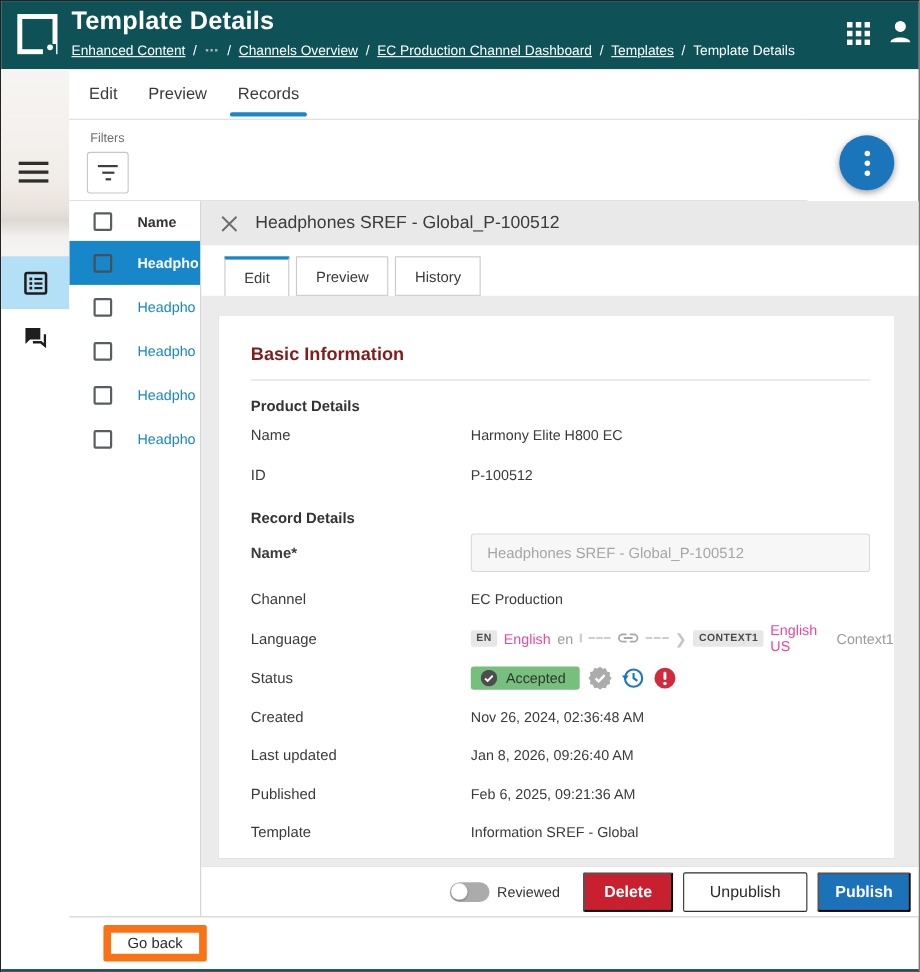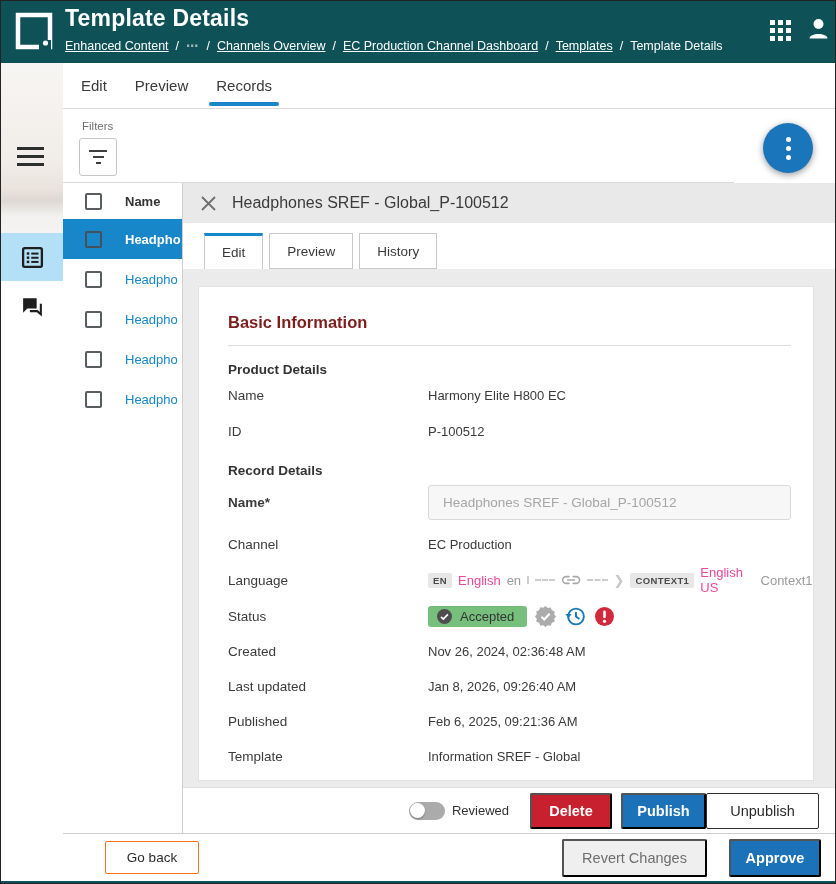--- a/index.html
+++ b/index.html
@@ -85,21 +85,21 @@
   .action-bar { position:absolute; left:0; top:604px; width:655px; height:46px; background:#fff; border-top:1px solid #DEDEDE; display:flex; align-items:center; justify-content:flex-end; padding-right:10px; }
   .toggle { width:36px; height:18px; border-radius:9px; background:#ABABAB; position:relative; cursor:pointer; }
   .toggle .knob { position:absolute; left:1.5px; top:1.5px; width:15px; height:15px; border-radius:50%; background:#fff; box-shadow:0 1px 2px rgba(0,0,0,.3); }
   .toggle-label { font-size:13px; color:#333; margin-left:7px; margin-right:21px; }
   .btn { height:36px; border-radius:2px; font-size:14.5px; display:flex; align-items:center; justify-content:center; cursor:pointer; font-family:"Liberation Sans",sans-serif; }
   .btn-delete { width:82px; background:#C8202F; color:#fff; font-weight:700; margin-right:9px; }
   .btn-unpublish { width:113px; background:#fff; border:1px solid #2F2F2F; color:#2B2B2B; margin-right:9px; }
   .btn-publish { width:85px; background:#1B72B8; color:#fff; font-weight:700; }
   
   .footer { position:absolute; left:62px; top:832px; width:774px; height:48px; background:#fff; border-top:1px solid #CFCFCF; }
-  .btn-goback { position:absolute; left:42px; top:7px; width:94px; height:33px; background:#fff; border:1px solid #f97316; color:#2B2B2B; font-size:13.5px; }
+  .btn-goback { position:absolute; left:31px; top:7px; width:94px; height:33px; background:#fff; border:7px solid #f97316; color:#2B2B2B; font-size:13.5px; }
   .footer-right { position:absolute; right:16px; top:5px; display:flex; gap:22px; }
   .btn-revert { width:145px; height:38px; background:#EFEFEF; color:#6E6E6E; font-size:14.5px; border-radius:2px; }
   .btn-approve { width:92px; height:38px; background:#1B72B8; color:#fff; font-weight:700; border-radius:2px; }
   .bottom-strip { position:absolute; left:0; top:880px; width:836px; height:4px; background:#0E5257; }
 </style>
 </head>
 <body>
 
 <div class="app-header">
   <svg class="logo" viewBox="0 0 38 38">
@@ -318,25 +318,21 @@
       </div>
     </div>
   </div>
 
   <div class="action-bar">
     <span class="toggle">
         <span class="knob"></span>
       </span>
     <span class="toggle-label">Reviewed</span>
     <button class="btn btn-delete">Delete</button>
+    <button class="btn btn-unpublish">Unpublish</button>
     <button class="btn btn-publish">Publish</button>
-    <button class="btn btn-unpublish">Unpublish</button>
   </div>
 </div>
 
 <div class="footer">
   <button class="btn btn-goback">Go back</button>
-  <div class="footer-right">
-    <button class="btn btn-revert">Revert Changes</button>
-    <button class="btn btn-approve">Approve</button>
-  </div>
 </div>
 <div class="bottom-strip"></div>
 
 </body></html>

